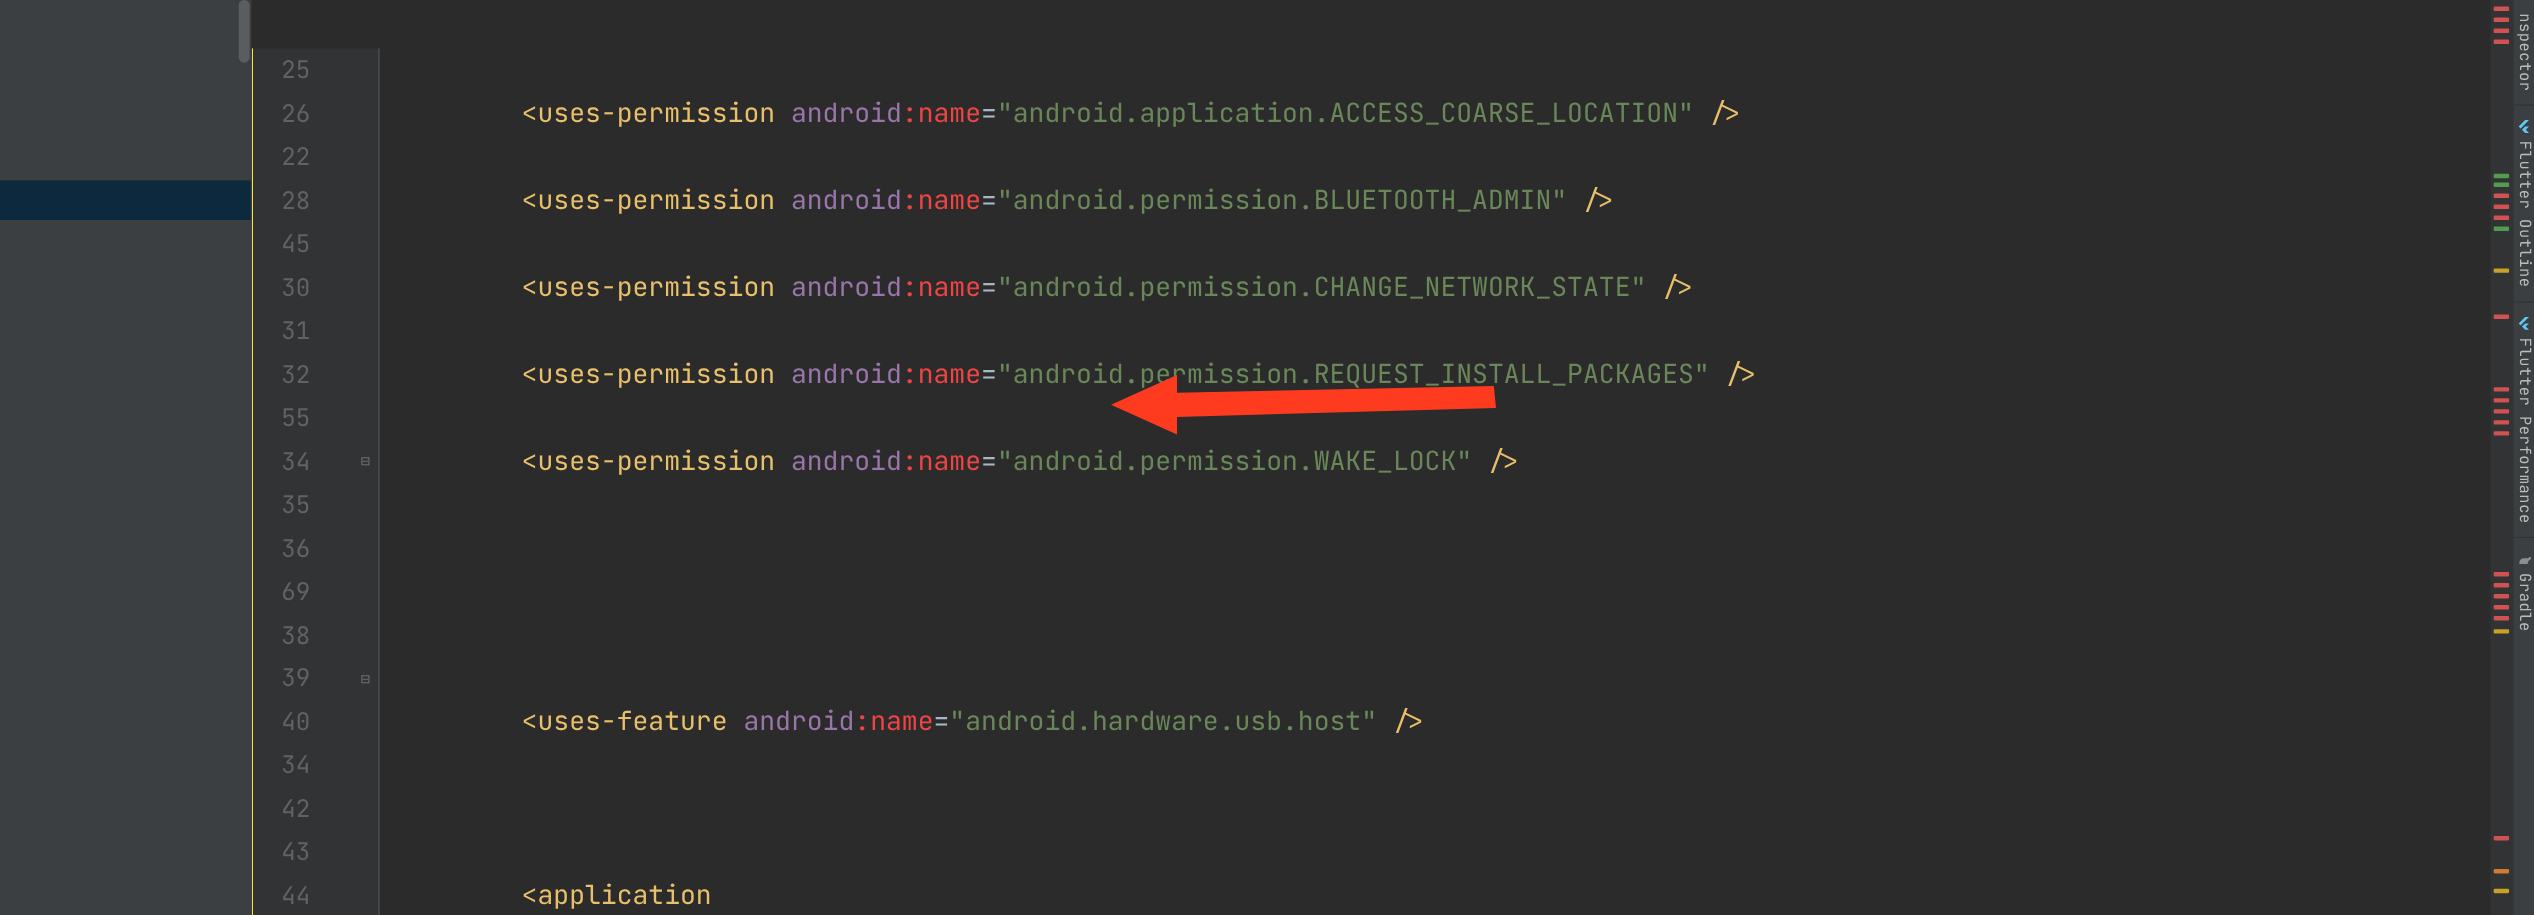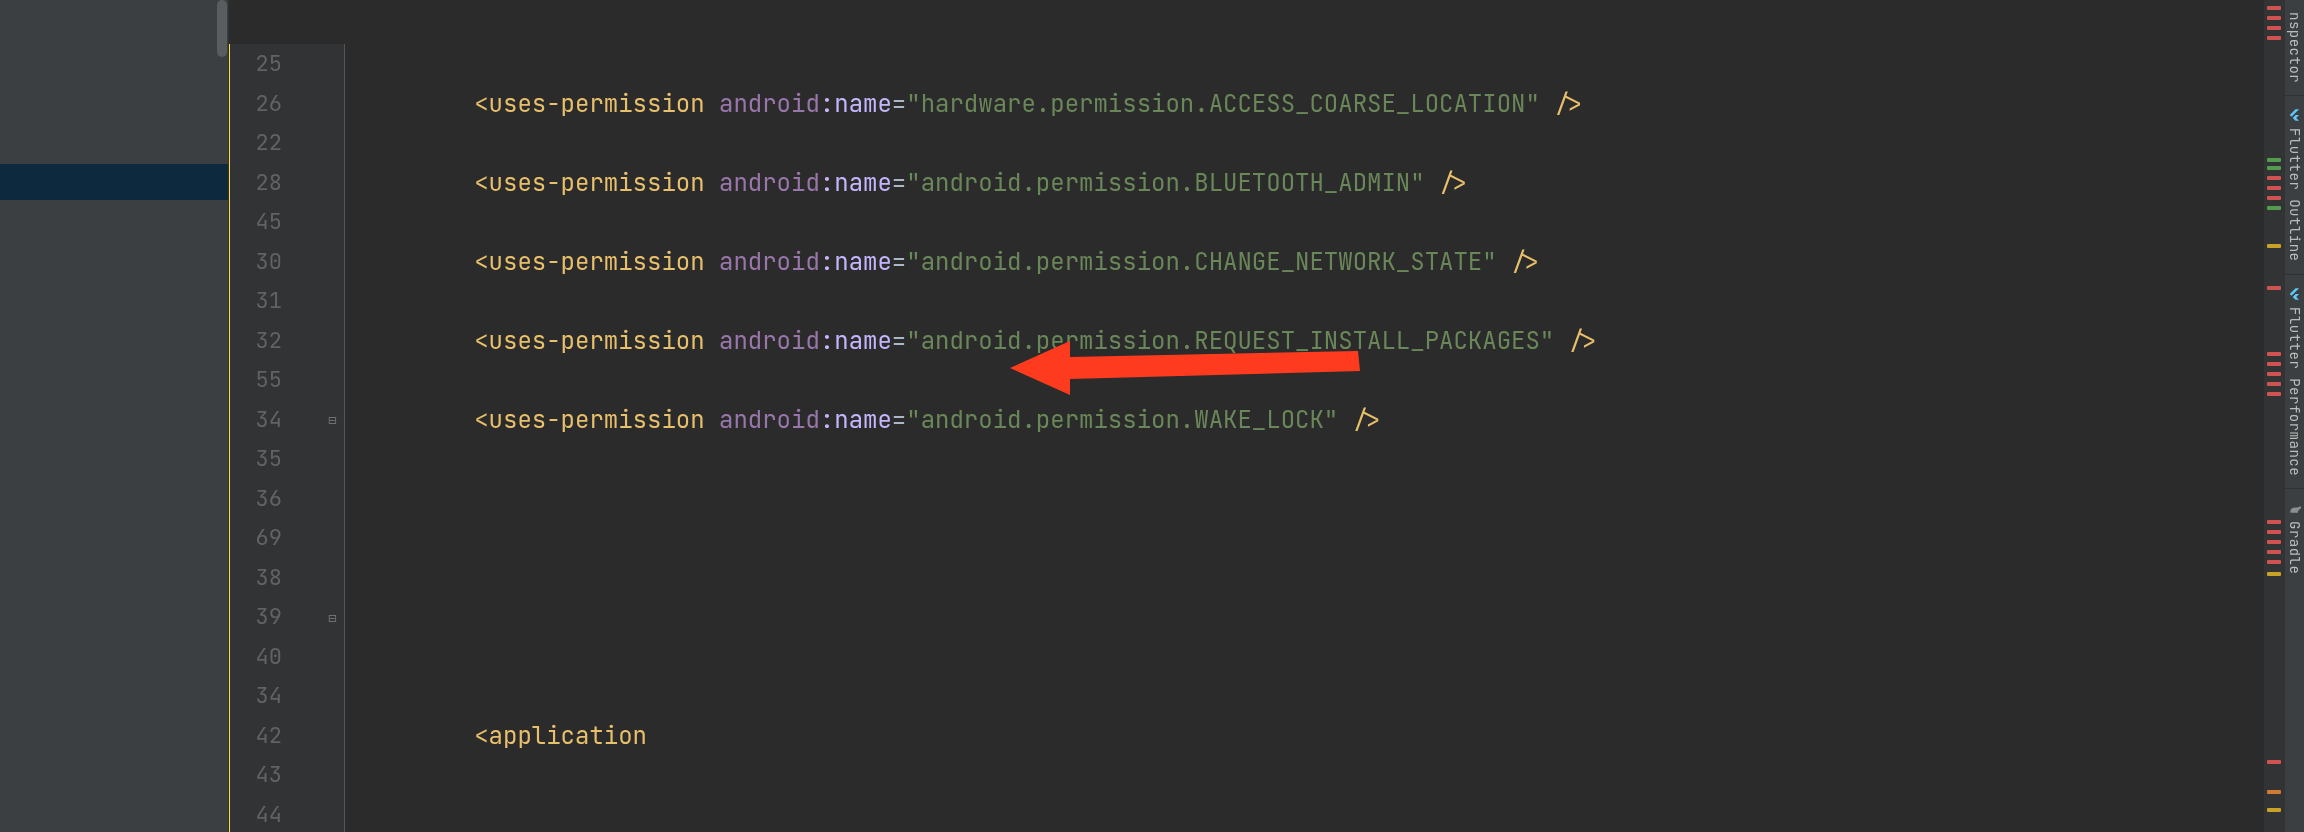--- a/index.html
+++ b/index.html
@@ -41,21 +41,21 @@
   }
 
   
   .code{
     position:absolute; left:115px; right:0; top:0; bottom:0; color:#a9b7c6;
     line-height:39.5px; white-space:pre;
   }
   .code .line{ height:39.5px; display:block; padding-left:14px; font-size:24px;}
   .tag       { color:#e8bf6a; }
   .attr-ns   { color:#9876aa; }
-  .attr-nm   { color:#c4b5fd; }
+  .attr-nm   { color:#ef4444; }
   .eq        { color:#a9b7c6; }
   .str       { color:#6a8759; }
 
   
   .arrow-ann{
     position:absolute; left:780px; top:279px; pointer-events:none;
   }
 
   
   .marker-strip{
@@ -116,27 +116,28 @@
       <span class="fold hand" style="top:565px">⊟</span>
       <div class="ln">40</div>
       <div class="ln">34</div>
       <div class="ln">42</div>
       <div class="ln">43</div>
       <div class="ln">44</div>
       <div class="ln">45</div>
     </div>
 
     <div class="code">
-<span class="line">        <span class="tag"><span>&lt;</span><span>uses-permission</span> </span><span class="attr-ns">android</span><span class="attr-nm">:<span>name</span></span><span class="eq">=</span><span class="str">"<span>hardware.permission.ACCESS_COARSE_LOCATION</span>"</span><span class="tag"> /&gt;</span></span>
+<span class="line">        <span class="tag"><span>&lt;</span><span>uses-permission</span> </span><span class="attr-ns">android</span><span class="attr-nm">:<span>name</span></span><span class="eq">=</span><span class="str">"<span>android.application.ACCESS_COARSE_LOCATION</span>"</span><span class="tag"> /&gt;</span></span>
 <span class="line">        <span class="tag"><span>&lt;</span><span>uses-permission</span> </span><span class="attr-ns">android</span><span class="attr-nm">:<span>name</span></span><span class="eq">=</span><span class="str">"<span>android.permission.BLUETOOTH_ADMIN</span>"</span><span class="tag"> /&gt;</span></span>
 <span class="line">        <span class="tag"><span>&lt;</span><span>uses-permission</span> </span><span class="attr-ns">android</span><span class="attr-nm">:<span>name</span></span><span class="eq">=</span><span class="str">"<span>android.permission.CHANGE_NETWORK_STATE</span>"</span><span class="tag"> /&gt;</span></span>
 <span class="line">        <span class="tag"><span>&lt;</span><span>uses-permission</span> </span><span class="attr-ns">android</span><span class="attr-nm">:<span>name</span></span><span class="eq">=</span><span class="str">"<span>android.permission.REQUEST_INSTALL_PACKAGES</span>"</span><span class="tag"> /&gt;</span></span>
 <span class="line">        <span class="tag"><span>&lt;</span><span>uses-permission</span> </span><span class="attr-ns">android</span><span class="attr-nm">:<span>name</span></span><span class="eq">=</span><span class="str">"<span>android.permission.WAKE_LOCK</span>"</span><span class="tag"> /&gt;</span></span>
 <span class="line"></span>
 <span class="line"></span>
+<span class="line">        <span class="tag"><span>&lt;</span><span>uses-feature</span> </span><span class="attr-ns">android</span><span class="attr-nm">:<span>name</span></span><span class="eq">=</span><span class="str">"<span>android.hardware.usb.host</span>"</span><span class="tag"> /&gt;</span></span>
 <span class="line"></span>
 <span class="line">        <span class="tag"><span>&lt;</span><span>application</span></span></span>
 <span class="line">            </span>
 
 
 
 
 
 
 

